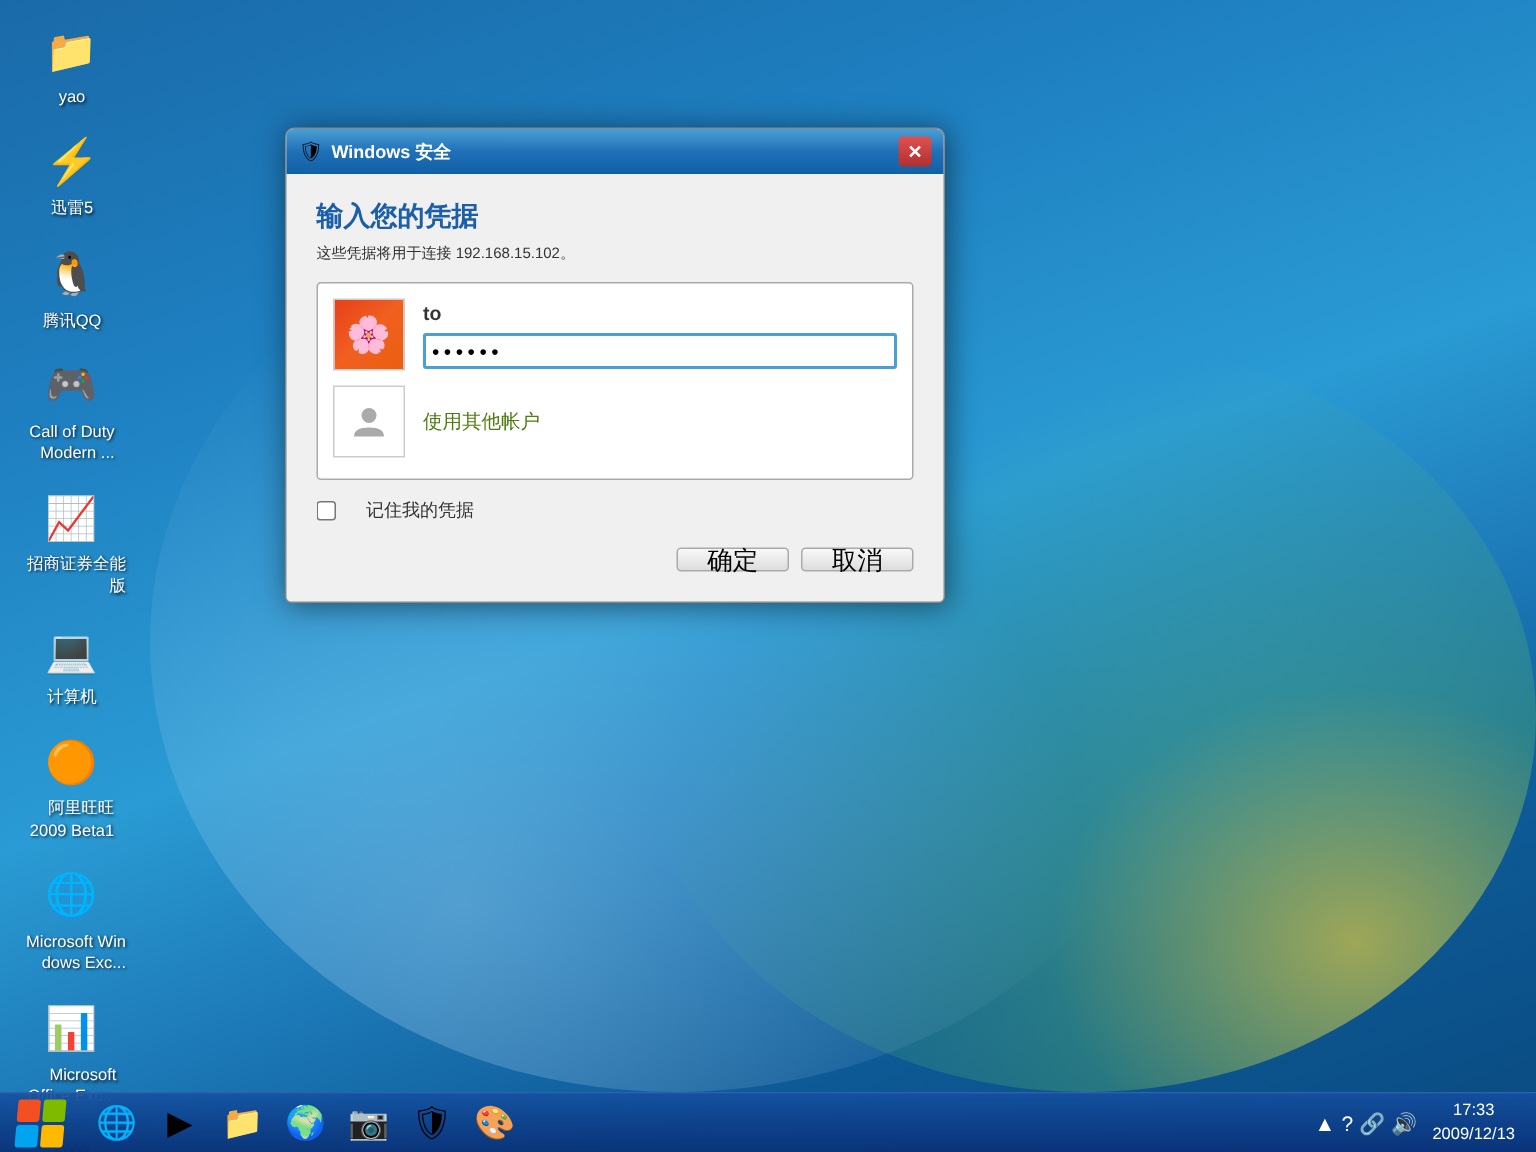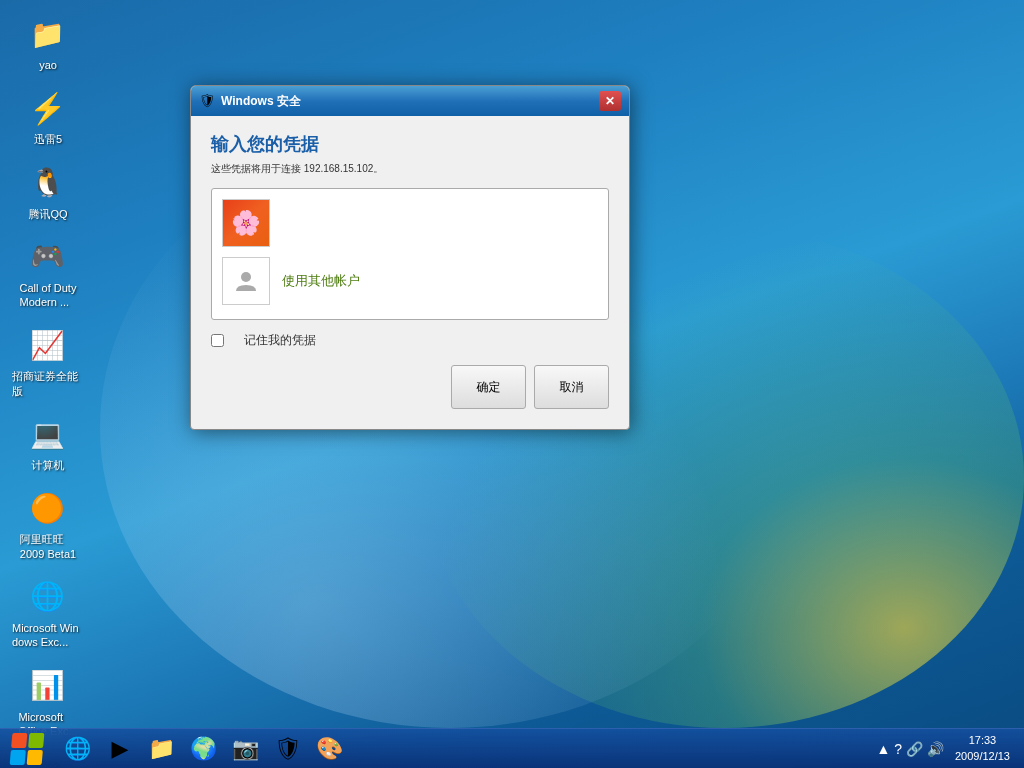--- a/index.html
+++ b/index.html
@@ -140,21 +140,21 @@
       display: flex;
       align-items: center;
       justify-content: center;
       font-size: 28px;
       margin-bottom: 4px;
     }
 
     .icon-label {
       color: white;
       font-size: 11px;
-      text-align: left;
+      text-align: right;
       text-shadow: 1px 1px 2px rgba(0,0,0,0.8);
       word-break: break-all;
       line-height: 1.3;
     }
 
     .recycle-icon { font-size: 26px; }
 
     
     #win-dialog {
       position: absolute;
@@ -325,25 +325,25 @@
     
     #dialog-buttons {
       display: flex;
       justify-content: flex-end;
       gap: 8px;
       padding: 0 0 4px 0;
     }
 
     .dialog-btn {
       width: 75px;
-      height: 44px;
+      height: 16px;
       border: 1px solid #aaa;
       border-radius: 3px;
       background: linear-gradient(to bottom, #f8f8f8, #ddd);
-      font-size: 12px;
+      font-size: 17px;
       cursor: pointer;
       display: flex;
       align-items: center;
       justify-content: center;
     }
 
     
     .sunflower {
       background: linear-gradient(135deg, #ff6600 0%, #ff9900 50%, #ffcc00 100%);
       border-radius: 0;
@@ -444,20 +444,24 @@
 
     <div id="dialog-content">
       <div id="dialog-heading">输入您的凭据</div>
       <div id="dialog-subtext">这些凭据将用于连接 192.168.15.102。</div>
 
       <div id="credentials-area">
 
         <div id="user-row">
           <div id="user-avatar" class="sunflower">
             🌸
+          </div>
+          <div id="user-fields">
+            <div id="username-display">to</div>
+            <input id="password-input" type="password" value="123456" style="">
           </div>
         </div>
 
         <div id="other-account-row">
           <div id="other-account-icon">
             <svg width="28" height="28" viewBox="0 0 28 28">
               <circle cx="14" cy="10" r="5" fill="#aaa"></circle>
               <path d="M4 24 Q4 18 14 18 Q24 18 24 24" fill="#aaa"></path>
             </svg>
           </div>

